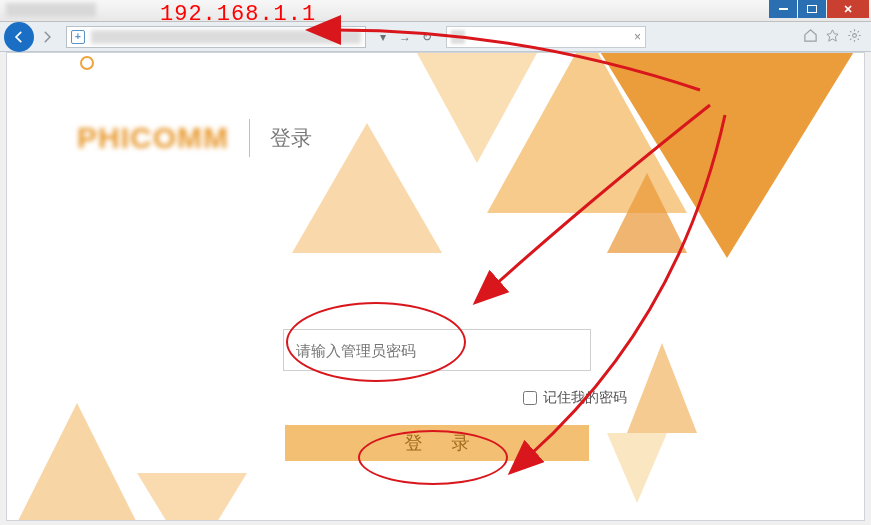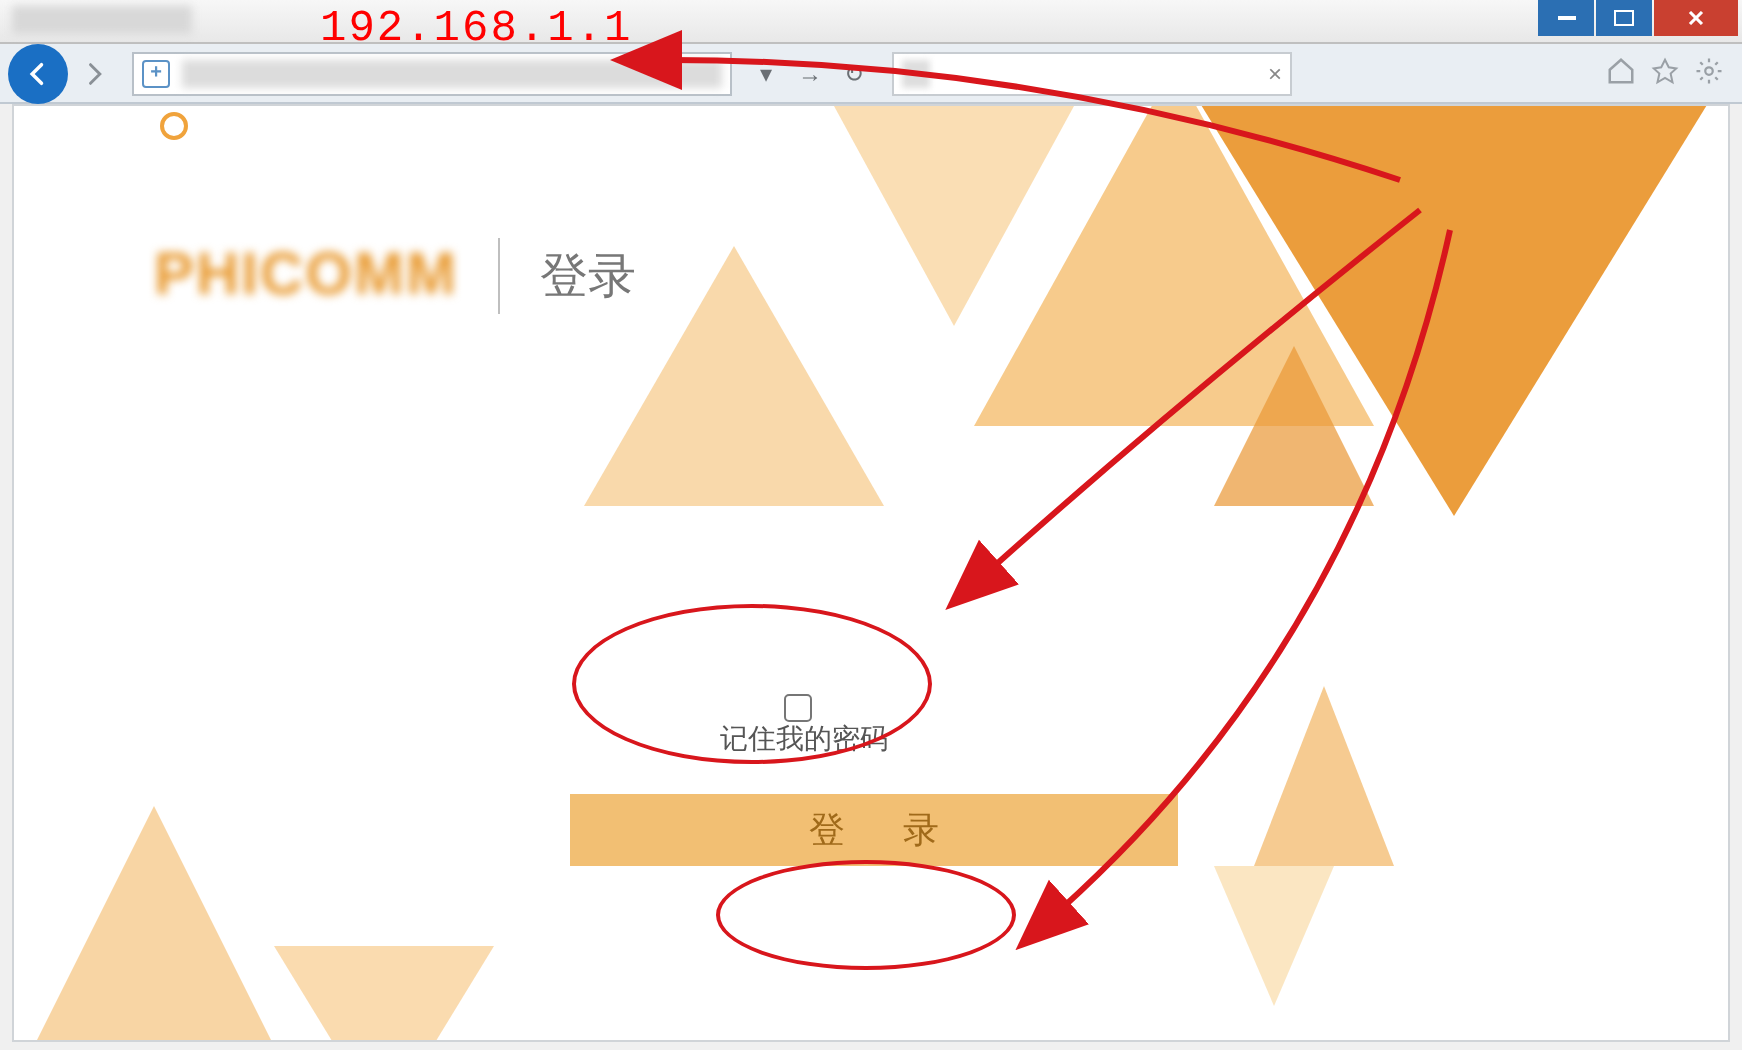--- a/index.html
+++ b/index.html
@@ -101,34 +101,34 @@
     background:#fff; border:1px solid #d0d4d8;
     overflow:hidden;
   }
   .tri { position:absolute; }
   .logo-row {
     position:absolute; left:70px; top:66px;
     display:flex; align-items:center;
   }
   .logo-row .brand { color:#e8992f; font-weight:800; font-size:30px; letter-spacing:1px; filter:blur(2.5px); }
   .logo-row .divider { width:1px; height:38px; background:#bfbfbf; margin:0 20px; }
-  .logo-row .login-label { color:#777; font-size:24px; }
+  .logo-row .login-label { color:#777; font-size:21px; }
 
   .login-box {
     position:absolute; left:170px; top:276px; width:520px;
   }
   .pwd-input {
     width:308px; height:42px; border:1px solid #cfcfcf;
     font-size:15px; color:#b5b5b5; padding:0 12px;
     display:block; margin:0 auto;
   }
   .remember-row {
     display:flex; align-items:center; justify-content:flex-end;
     margin-top:18px; padding-right:70px;
-    font-size:14px; color:#555;flex-direction:column;
+    font-size:14px; color:#555;
   }
   .remember-row input { width:14px;height:14px;margin-right:6px; }
   .login-btn {
     display:block; width:304px; height:36px; margin:18px auto 0;
     background:#f2bf73; border:none; color:#a06a1a;
     font-size:18px; letter-spacing:12px; text-indent:12px;
     cursor:pointer;
   }
   .circle1 {
     position:absolute; left:286px; top:302px;
@@ -232,20 +232,21 @@
       <circle cx="10" cy="10" r="6" fill="none" stroke="#f0a33c" stroke-width="2"></circle>
     </svg>
 
   <div class="logo-row">
     <span class="brand">PHICOMM</span>
     <span class="divider"></span>
     <span class="login-label">登录</span>
   </div>
 
   <div class="login-box">
+    <input type="password" class="pwd-input" placeholder="请输入管理员密码" style="">
     <label class="remember-row">
       <input type="checkbox" style="">
       <span>记住我的密码</span>
     </label>
     <button class="login-btn">登 录</button>
   </div>
 </div>
 
 <div class="circle1"></div>
 <div class="circle2"></div>

